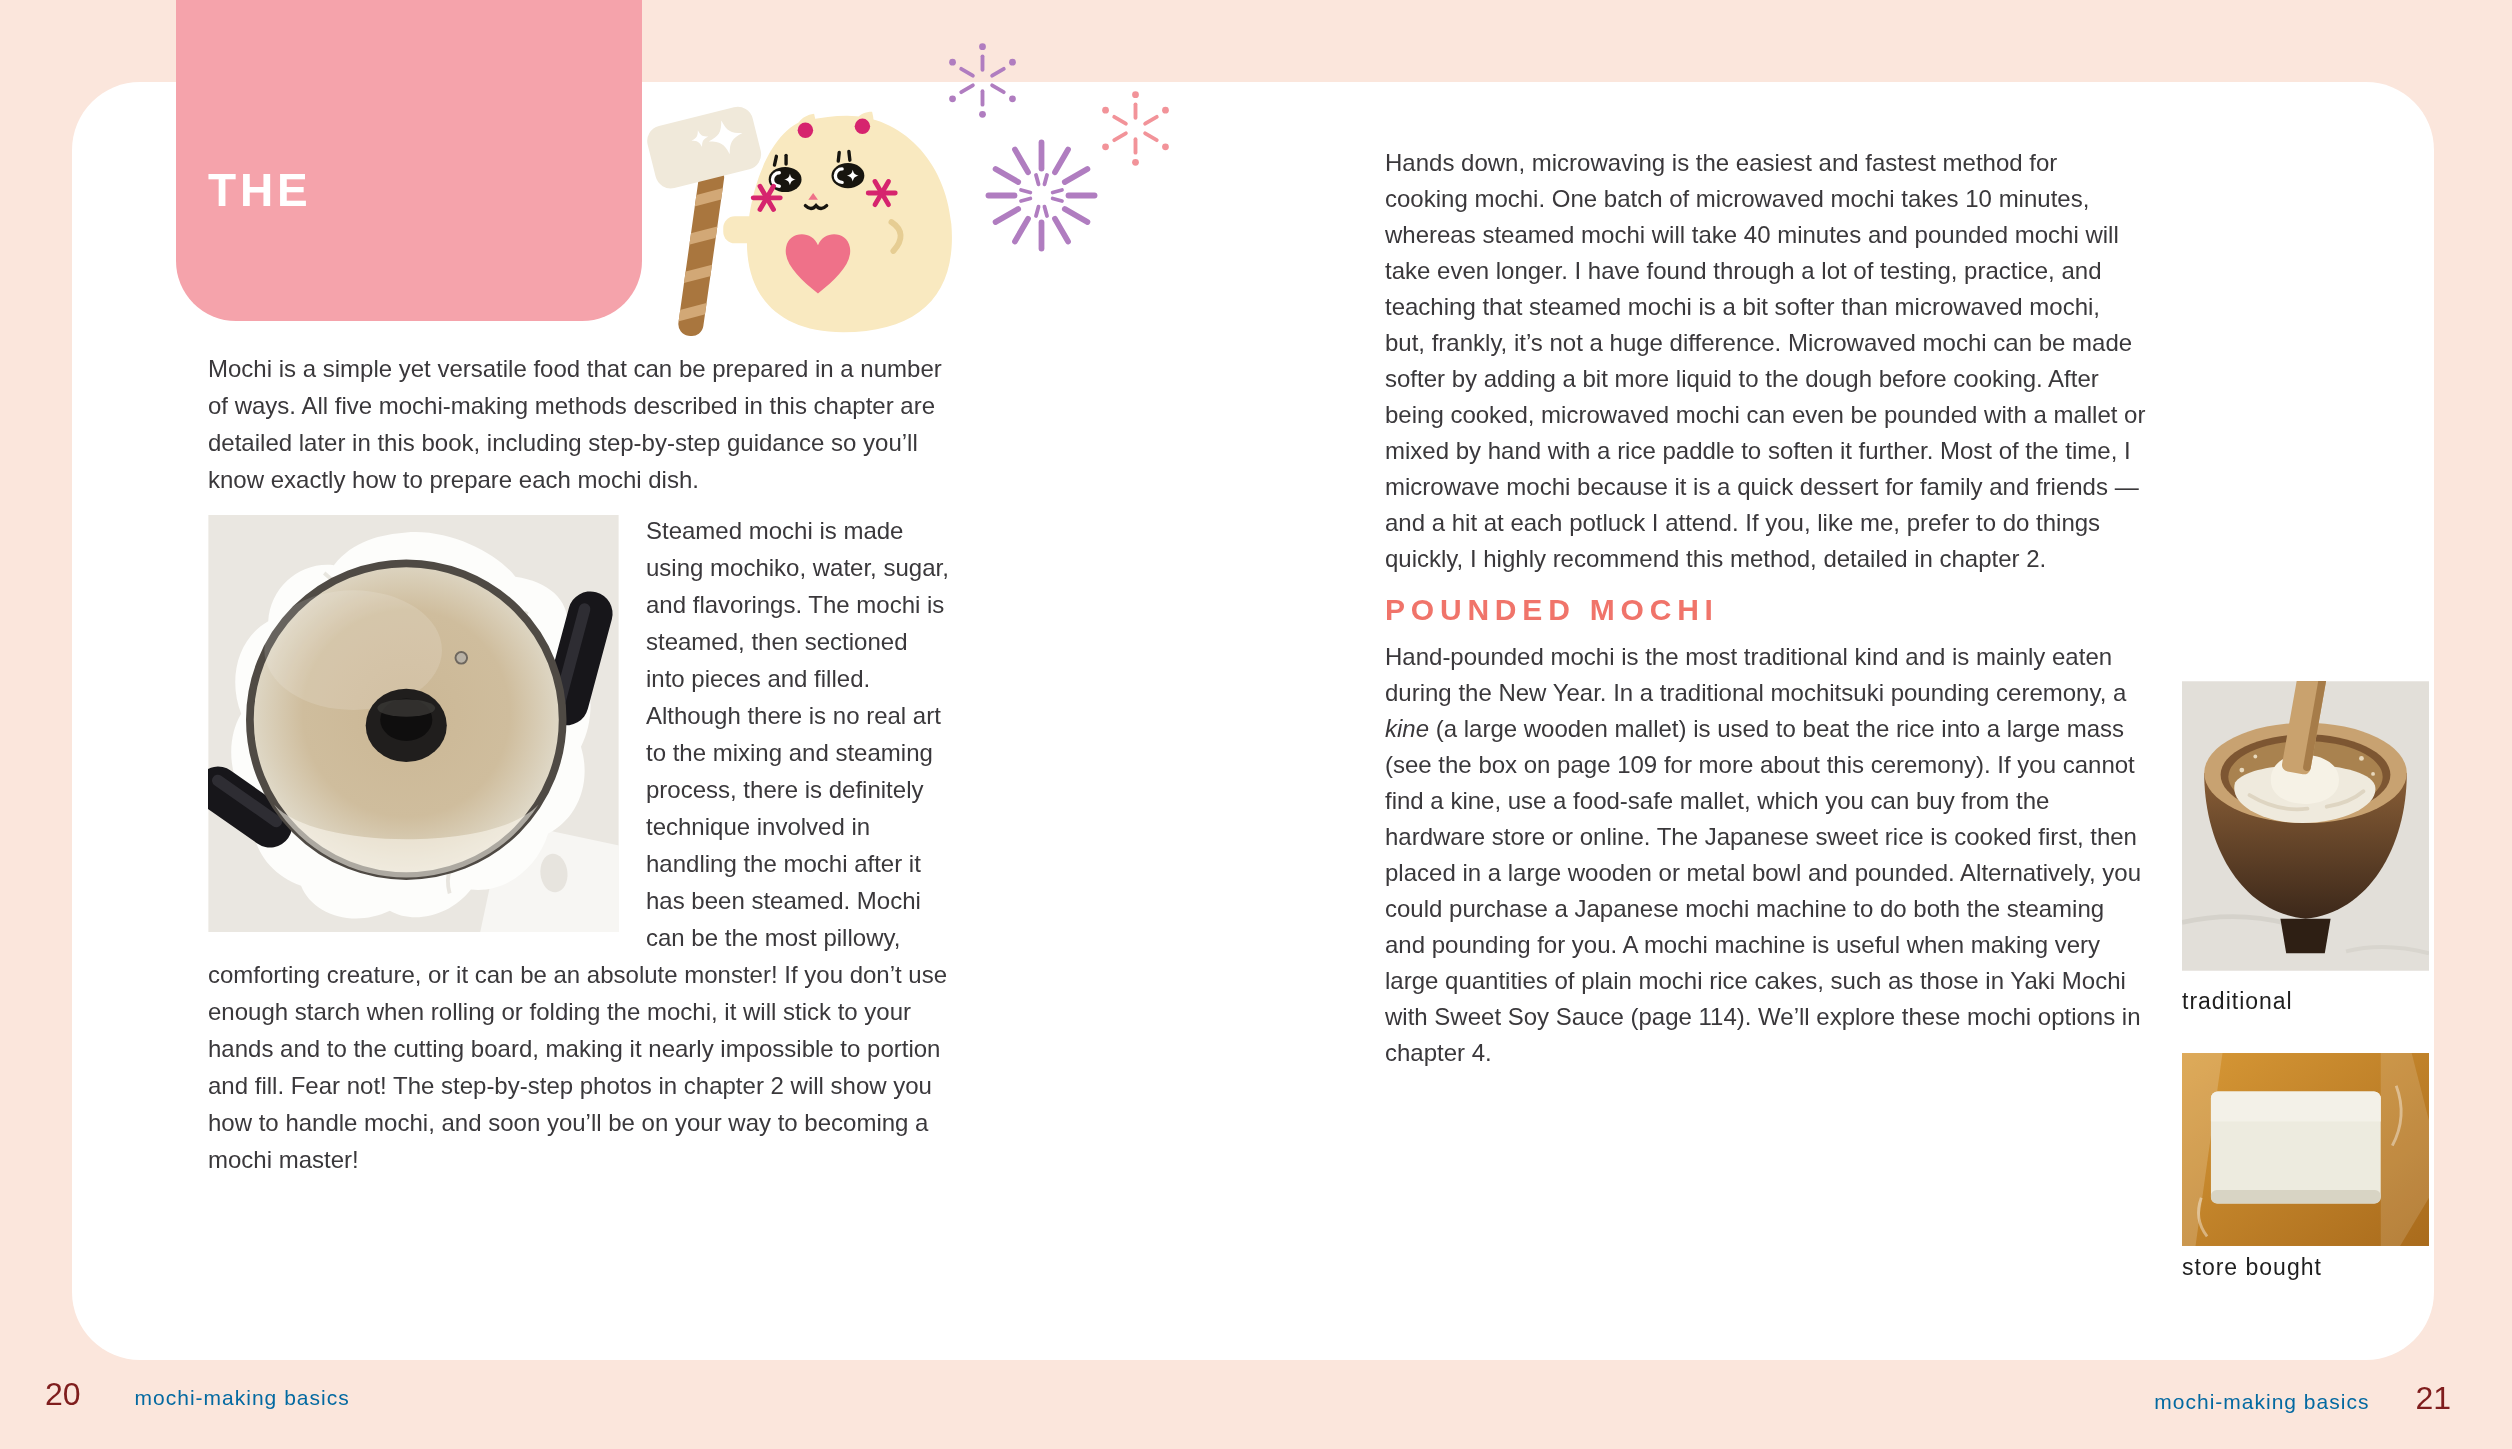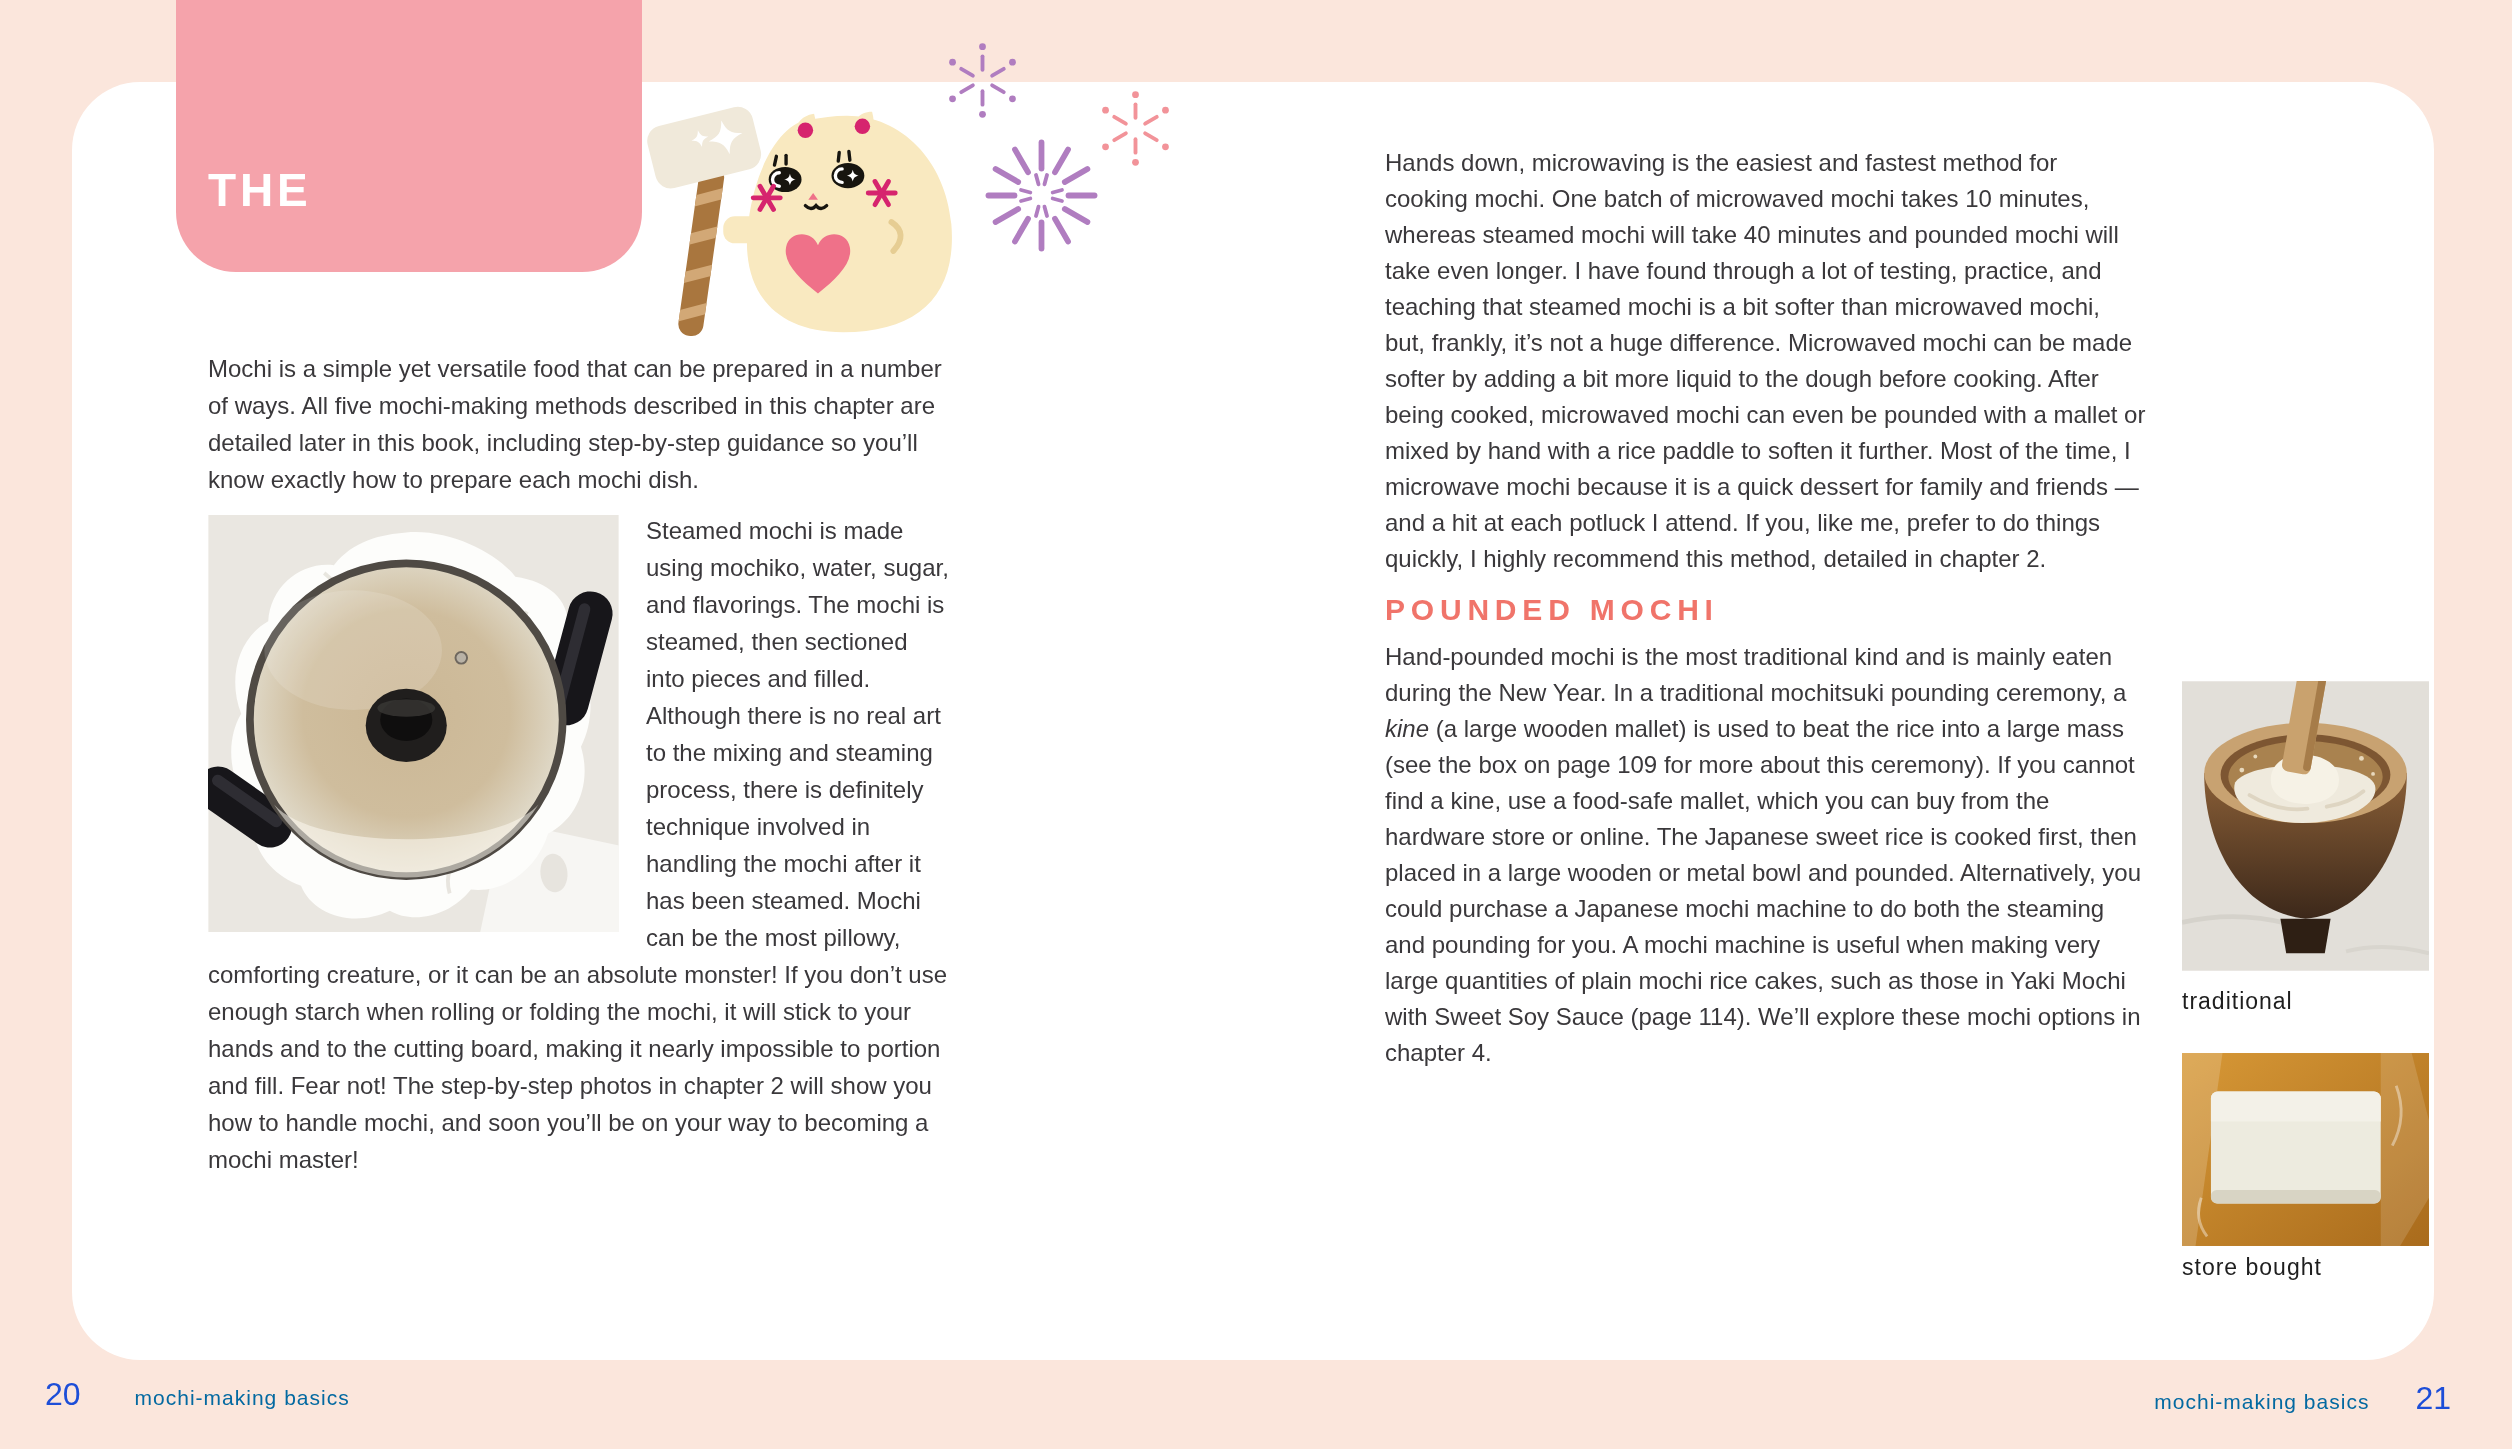--- a/index.html
+++ b/index.html
@@ -8,21 +8,21 @@
     background:#fbe6dc;
     font-family:"Liberation Sans", sans-serif;
     color:#3a383b;
   }
   .white-area{
     position:absolute;left:72px;top:82px;width:2362px;height:1278px;
     background:#ffffff;border-radius:68px;z-index:1;
   }
   
   .title-block{
-    position:absolute;left:176px;top:0;width:466px;height:272px;
+    position:absolute;left:176px;top:0;width:466px;height:321px;
     background:#f5a3ab;border-radius:0 0 60px 60px;z-index:3;
     box-sizing:border-box;padding:162px 0 0 32px;
   }
   .title-line{
     font-size:46px;font-weight:bold;color:#ffffff;
     letter-spacing:3.9px;line-height:56px;
   }
   .mascot{position:absolute;left:638px;top:79px;width:329px;height:259px;z-index:3;}
   .sparkle{position:absolute;z-index:2;}
   .sparkle-a{left:939px;top:37px;width:87px;height:87px;}
@@ -52,21 +52,21 @@
     position:absolute;z-index:2;font-size:23px;font-weight:normal;
     color:#1e1e1e;letter-spacing:1px;
   }
   .caption-traditional{left:2182px;top:988px;}
   .caption-store{left:2182px;top:1254px;}
 
   
   .footer{position:absolute;display:flex;align-items:baseline;z-index:2;}
   .footer-left{left:45px;top:1376px;gap:54px;}
   .footer-right{right:61px;top:1380px;gap:46px;}
-  .page-num{font-size:32px;color:#1d4ed8;}
+  .page-num{font-size:32px;color:#7f1d1d;}
   .footer-label{font-size:21px;color:#0369a1;letter-spacing:1px;}
   .italic{font-style:italic;}
 </style>
 </head>
 <body>
 
 <div class="white-area"></div>
 
 <div class="title-block">
   <div class="title-line">THE</div>

